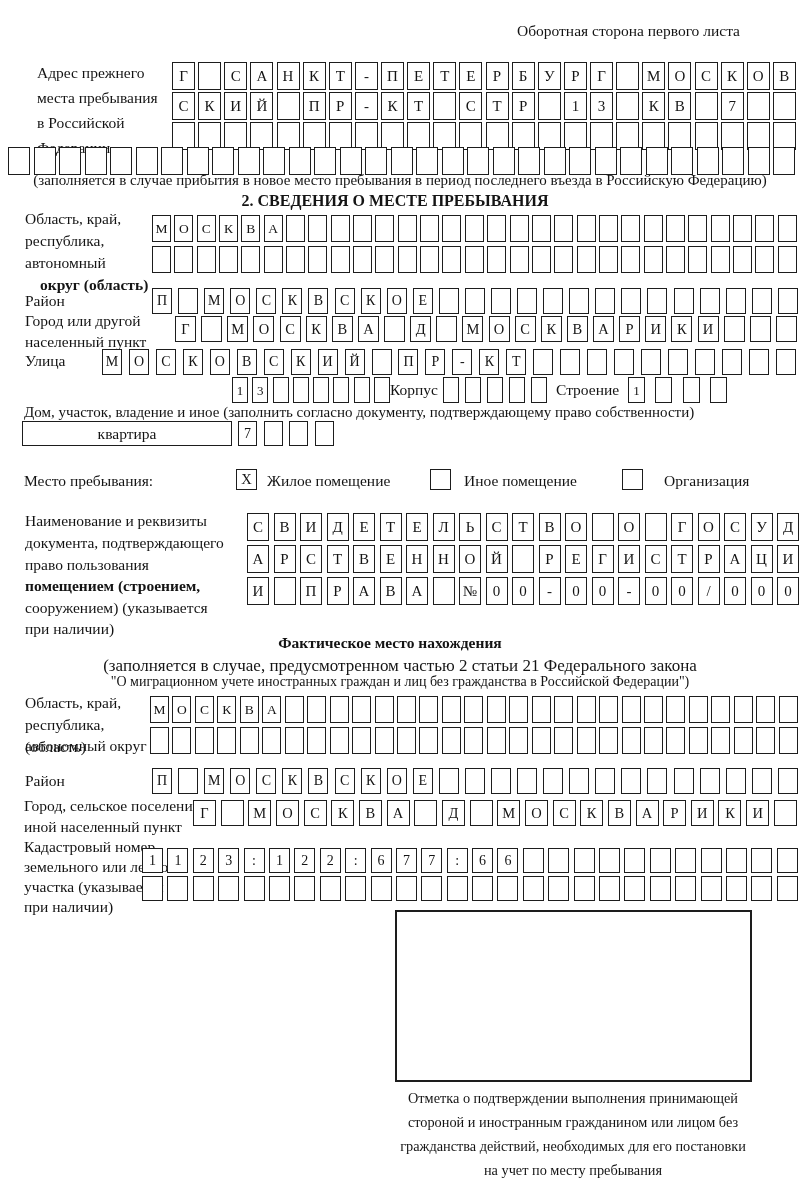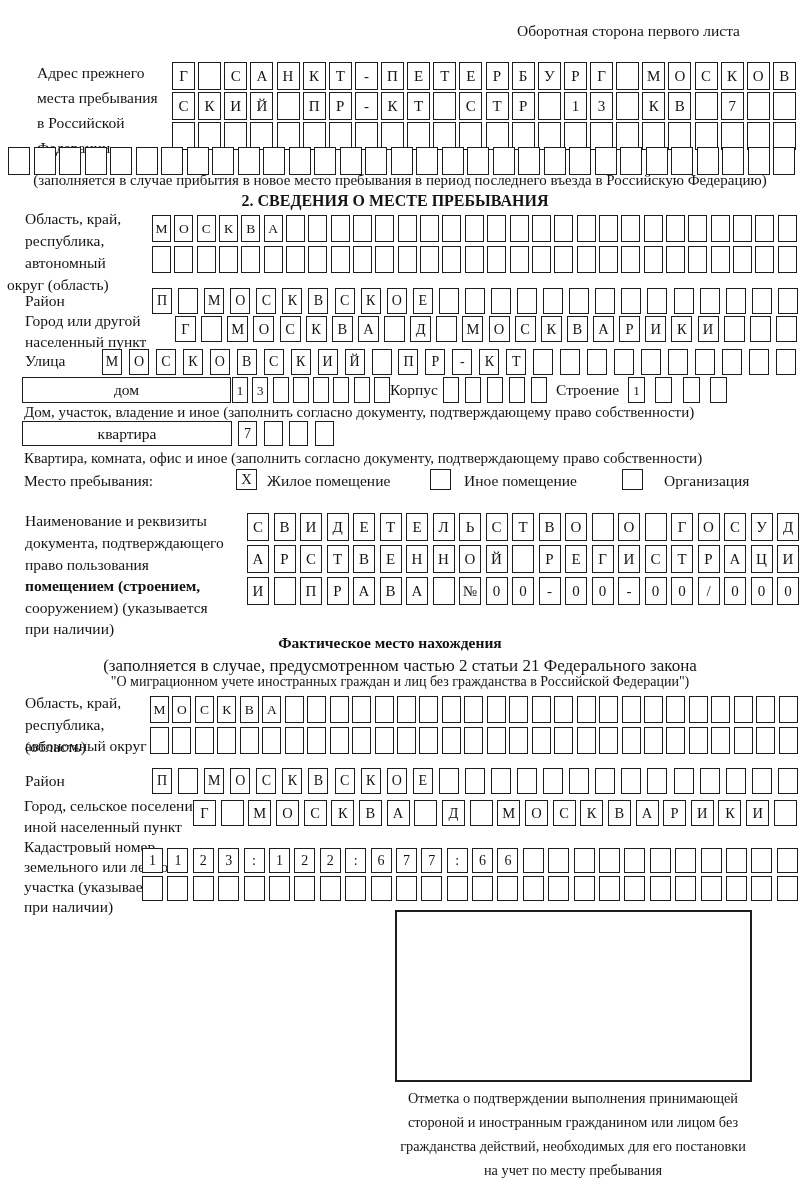--- a/index.html
+++ b/index.html
@@ -147,21 +147,21 @@
       <span class="cell"></span>
     </div>
 
   <div class="t sm ctr" style="left:0;top:172px;width:800px;">(заполняется в случае прибытия в новое место пребывания в период последнего въезда в Российскую Федерацию)</div>
 
   <div class="t b ctr" style="left:0;top:192px;width:790px;font-size:16px;">2. СВЕДЕНИЯ О МЕСТЕ ПРЕБЫВАНИЯ</div>
 
   <div class="t" style="left:25px;top:210px;">Область, край,</div>
   <div class="t" style="left:25px;top:232px;">республика,</div>
   <div class="t" style="left:25px;top:254px;">автономный</div>
-  <div class="t" style="left:7px;top:276px;">округ (область)</div>
+  <div class="t" style="left:40px;top:276px;font-weight:bold;">округ (область)</div>
 
   <div class="cellrow" style="left:152px;top:215px;width:645px;--cw:19px;--ch:27px;--cf:13.5px;">
       <span class="cell">М</span>
       <span class="cell">О</span>
       <span class="cell">С</span>
       <span class="cell">К</span>
       <span class="cell">В</span>
       <span class="cell">А</span>
       <span class="cell"></span>
       <span class="cell"></span>
@@ -300,21 +300,20 @@
       <span class="cell"></span>
       <span class="cell"></span>
       <span class="cell"></span>
       <span class="cell"></span>
       <span class="cell"></span>
       <span class="cell"></span>
       <span class="cell"></span>
       <span class="cell"></span>
     </div>
 
-  <div class="bigbox" style="left:22px;top:377px;width:209px;height:26px;">дом</div>
   <div class="cellrow" style="left:232px;top:377px;width:158px;--cw:16px;--ch:26px;--cf:13px;">
       <span class="cell">1</span>
       <span class="cell">3</span>
       <span class="cell"></span>
       <span class="cell"></span>
       <span class="cell"></span>
       <span class="cell"></span>
       <span class="cell"></span>
       <span class="cell"></span>
     </div>
@@ -335,21 +334,20 @@
     </div>
   <div class="t sm" style="left:24px;top:404px;">Дом, участок, владение и иное (заполнить согласно документу, подтверждающему право собственности)</div>
 
   <div class="bigbox" style="left:22px;top:421px;width:210px;height:25px;">квартира</div>
   <div class="cellrow" style="left:238px;top:421px;width:96px;--cw:19px;--ch:25px;--cf:14px;">
       <span class="cell">7</span>
       <span class="cell"></span>
       <span class="cell"></span>
       <span class="cell"></span>
     </div>
-  <div class="t sm" style="left:24px;top:450px;">Квартира, комната, офис и иное (заполнить согласно документу, подтверждающему право собственности)</div>
 
   <div class="t" style="left:24px;top:472px;">Место пребывания:</div>
   <div class="cbox" style="left:236px;top:469px;">X</div>
   <div class="t" style="left:267px;top:472px;">Жилое помещение</div>
   <div class="cbox" style="left:430px;top:469px;"></div>
   <div class="t" style="left:464px;top:472px;text-align:center;">Иное помещение</div>
   <div class="cbox" style="left:622px;top:469px;"></div>
   <div class="t" style="left:664px;top:472px;">Организация</div>
 
   <div class="t" style="left:25px;top:512px;">Наименование и реквизиты</div>

